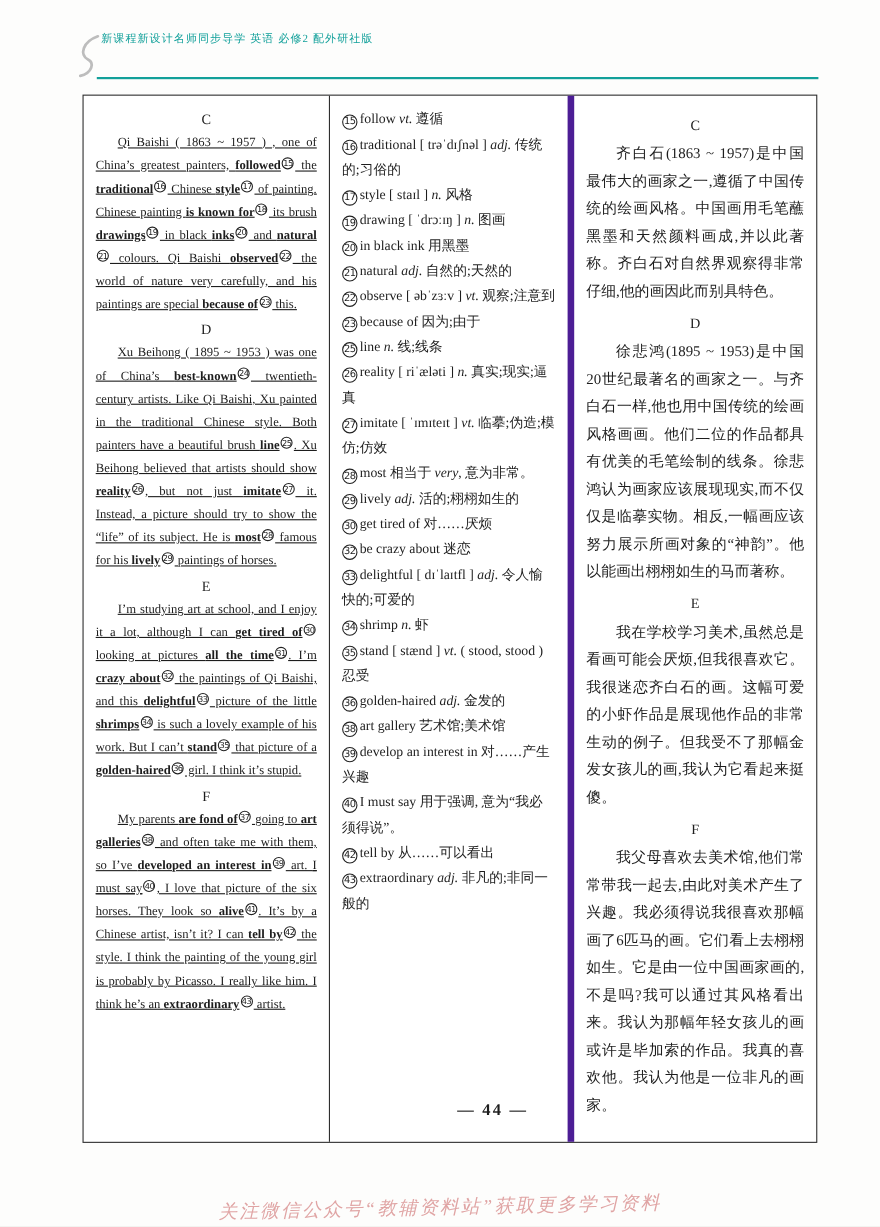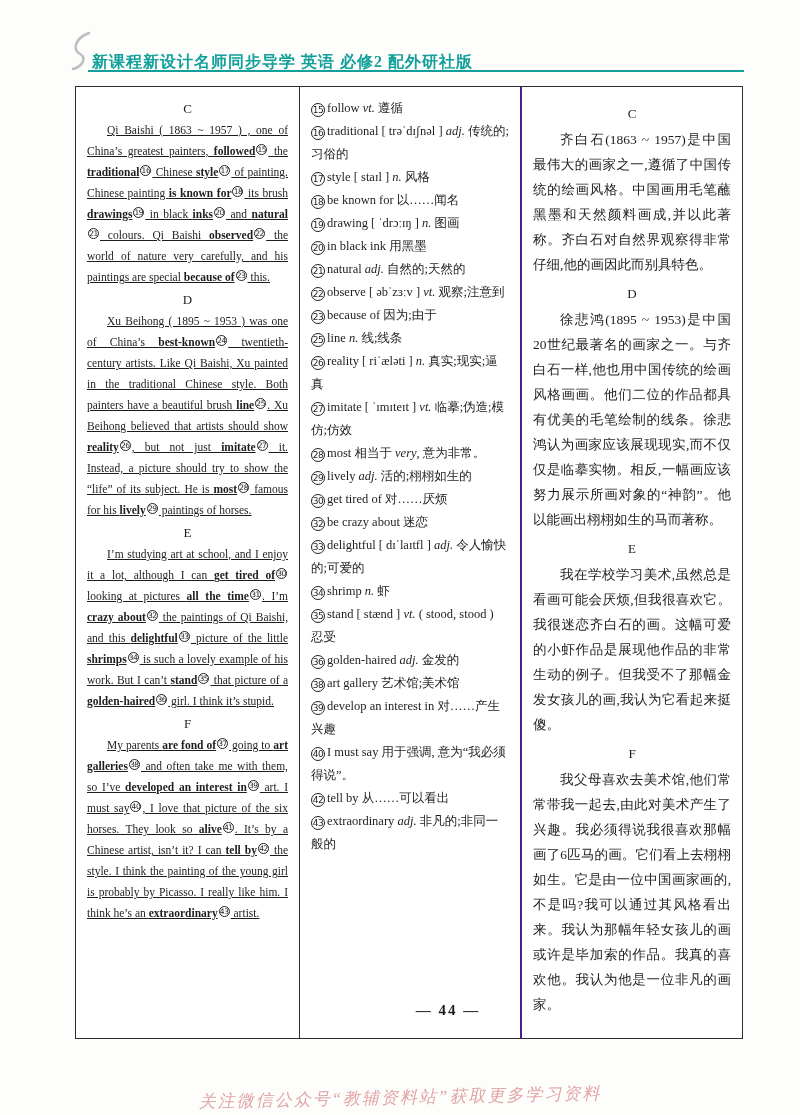--- a/index.html
+++ b/index.html
@@ -4,32 +4,32 @@
 <style>
   html,body { margin:0; padding:0; background:#e9e9e7; }
   .page {
     position:relative; width:800px; height:1115px; margin:0 auto;
     background:#fdfdfc; overflow:hidden;
     font-family:"Liberation Serif","DejaVu Serif",serif; color:#1d1d1d;
   }
   
   .flourish { position:absolute; left:68px; top:30px; }
   .header-title {
-    position:absolute; left:92px; top:52px;
-    font-size:16px; font-weight:bold; letter-spacing:1px; color:#12a09a;
+    position:absolute; left:92px; top:28px;
+    font-size:10px; font-weight:normal; letter-spacing:1px; color:#12a09a;
   }
   .header-rule { position:absolute; left:88px; top:70px; width:656px; height:2px; background:#12a09a; }
   
   .content-box {
     position:absolute; left:75px; top:86px; width:668px; height:953px;
     border:1px solid #2e2e2e; display:flex; box-sizing:border-box; background:#fff;
   }
   .col { box-sizing:border-box; padding:10px 11px; overflow:hidden; }
   .col-left  { flex:0 0 224px; border-right:1px solid #2e2e2e; font-size:11.5px; line-height:21px; text-align:justify; }
-  .col-mid   { flex:0 0 222px; border-right:2px solid #4c1d95; font-size:12.5px; line-height:23px; }
+  .col-mid   { flex:0 0 222px; border-right:6px solid #4c1d95; font-size:12.5px; line-height:23px; }
   .col-right { flex:1 1 auto; font-size:13.5px; line-height:25px; text-align:justify; }
   .sec-label { text-align:center; margin:1px 0; font-size:13px; }
   .col-right .sec-label { margin-top:4px; }
   .col-left p, .col-right p, .col-mid .entry { margin:0; }
   .col-left p { text-indent:20px;text-decoration:underline; }
   .col-right p { text-indent:2em; }
   .b { font-weight:bold; }
   .i { font-style:italic; }
   .u { text-decoration:underline; }
   
@@ -68,21 +68,20 @@
         <p><span>Xu Beihong ( 1895 ~ 1953 ) was one of China’s </span><span class="b">best-known</span><span class="cnum sup">24</span><span> twentieth-century artists. Like Qi Baishi, Xu painted in the traditional Chinese style. Both painters have a beautiful brush </span><span class="b">line</span><span class="cnum sup">25</span><span>. Xu Beihong believed that artists should show </span><span class="b">reality</span><span class="cnum sup">26</span><span>, but not just </span><span class="b">imitate</span><span class="cnum sup">27</span><span> it. Instead, a picture should try to show the “life” of its subject. He is </span><span class="b">most</span><span class="cnum sup">28</span><span> famous for his </span><span class="b">lively</span><span class="cnum sup">29</span><span> paintings of horses.</span></p>
         <div class="sec-label">E</div>
         <p><span>I’m studying art at school, and I enjoy it a lot, although I can </span><span class="b">get tired of</span><span class="cnum sup">30</span><span> looking at pictures </span><span class="b">all the time</span><span class="cnum sup">31</span><span>. I’m </span><span class="b">crazy about</span><span class="cnum sup">32</span><span> the paintings of Qi Baishi, and this </span><span class="b">delightful</span><span class="cnum sup">33</span><span> picture of the little </span><span class="b">shrimps</span><span class="cnum sup">34</span><span> is such a lovely example of his work. But I can’t </span><span class="b">stand</span><span class="cnum sup">35</span><span> that picture of a </span><span class="b">golden-haired</span><span class="cnum sup">36</span><span> girl. I think it’s stupid.</span></p>
         <div class="sec-label">F</div>
         <p><span>My parents </span><span class="b">are fond of</span><span class="cnum sup">37</span><span> going to </span><span class="b">art galleries</span><span class="cnum sup">38</span><span> and often take me with them, so I’ve </span><span class="b">developed an interest in</span><span class="cnum sup">39</span><span> art. </span><span class="u">I must say</span><span class="cnum sup">40</span><span>, I love that picture of the six horses. They look so </span><span class="b">alive</span><span class="cnum sup">41</span><span>. It’s by a Chinese artist, isn’t it? I can </span><span class="b">tell by</span><span class="cnum sup">42</span><span> the style. I think the painting of the young girl is probably by Picasso. I really like him. I think he’s an </span><span class="b">extraordinary</span><span class="cnum sup">43</span><span> artist.</span></p>
       </div>
     <div class="col col-mid" id="col-mid">
         <div class="entry"><span class="cnum list">15</span><span>follow </span><span class="i">vt.</span><span> 遵循</span></div>
         <div class="entry"><span class="cnum list">16</span><span>traditional [ trəˈdɪʃnəl ] </span><span class="i">adj.</span><span> 传统的;习俗的</span></div>
         <div class="entry"><span class="cnum list">17</span><span>style [ staɪl ] </span><span class="i">n.</span><span> 风格</span></div>
-        <div class="entry"><span class="cnum list">18</span><span>be known for 以……闻名</span></div>
         <div class="entry"><span class="cnum list">19</span><span>drawing [ ˈdrɔːɪŋ ] </span><span class="i">n.</span><span> 图画</span></div>
         <div class="entry"><span class="cnum list">20</span><span>in black ink 用黑墨</span></div>
         <div class="entry"><span class="cnum list">21</span><span>natural </span><span class="i">adj.</span><span> 自然的;天然的</span></div>
         <div class="entry"><span class="cnum list">22</span><span>observe [ əbˈzɜːv ] </span><span class="i">vt.</span><span> 观察;注意到</span></div>
         <div class="entry"><span class="cnum list">23</span><span>because of 因为;由于</span></div>
         <div class="entry"><span class="cnum list">25</span><span>line </span><span class="i">n.</span><span> 线;线条</span></div>
         <div class="entry"><span class="cnum list">26</span><span>reality [ riˈæləti ] </span><span class="i">n.</span><span> 真实;现实;逼真</span></div>
         <div class="entry"><span class="cnum list">27</span><span>imitate [ ˈɪmɪteɪt ] </span><span class="i">vt.</span><span> 临摹;伪造;模仿;仿效</span></div>
         <div class="entry"><span class="cnum list">28</span><span>most 相当于 </span><span class="i">very</span><span>, 意为非常。</span></div>
         <div class="entry"><span class="cnum list">29</span><span>lively </span><span class="i">adj.</span><span> 活的;栩栩如生的</span></div>

